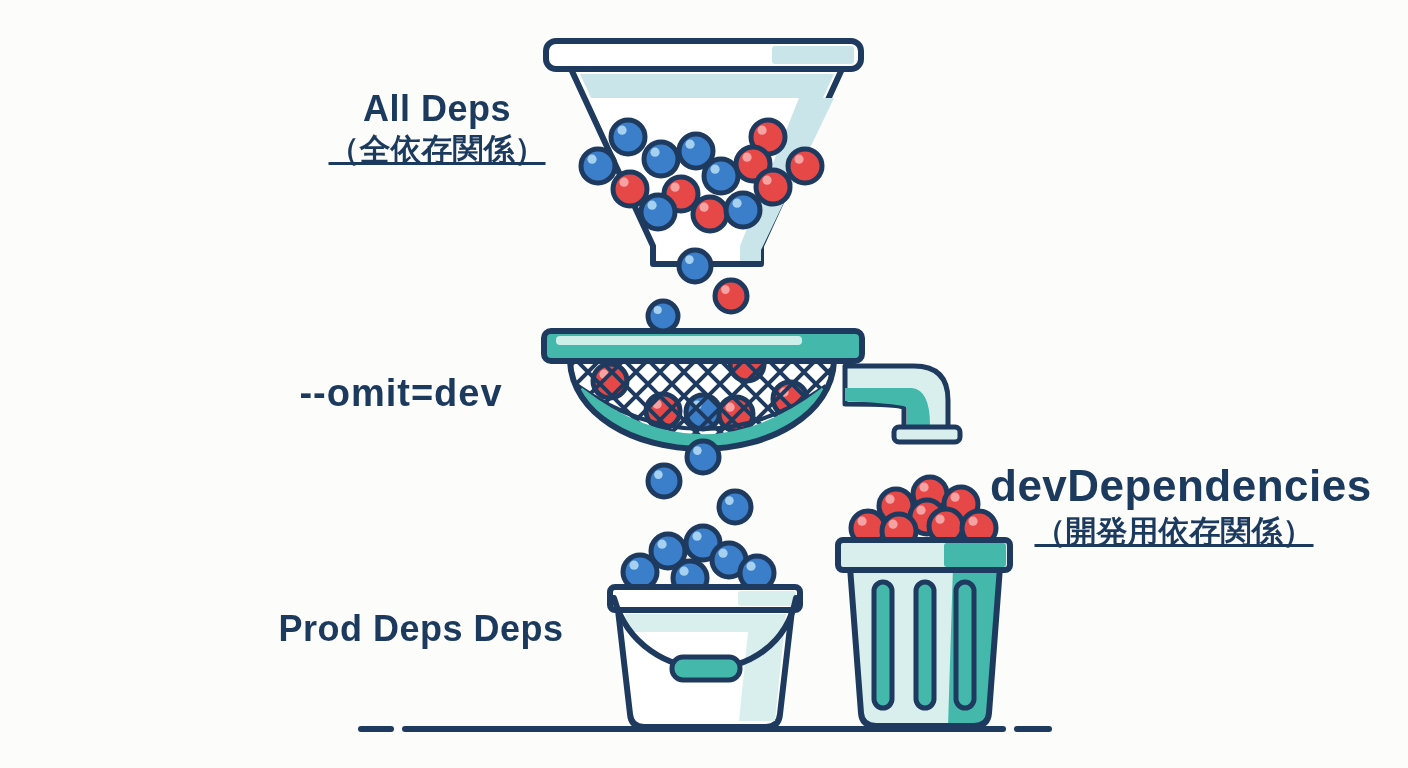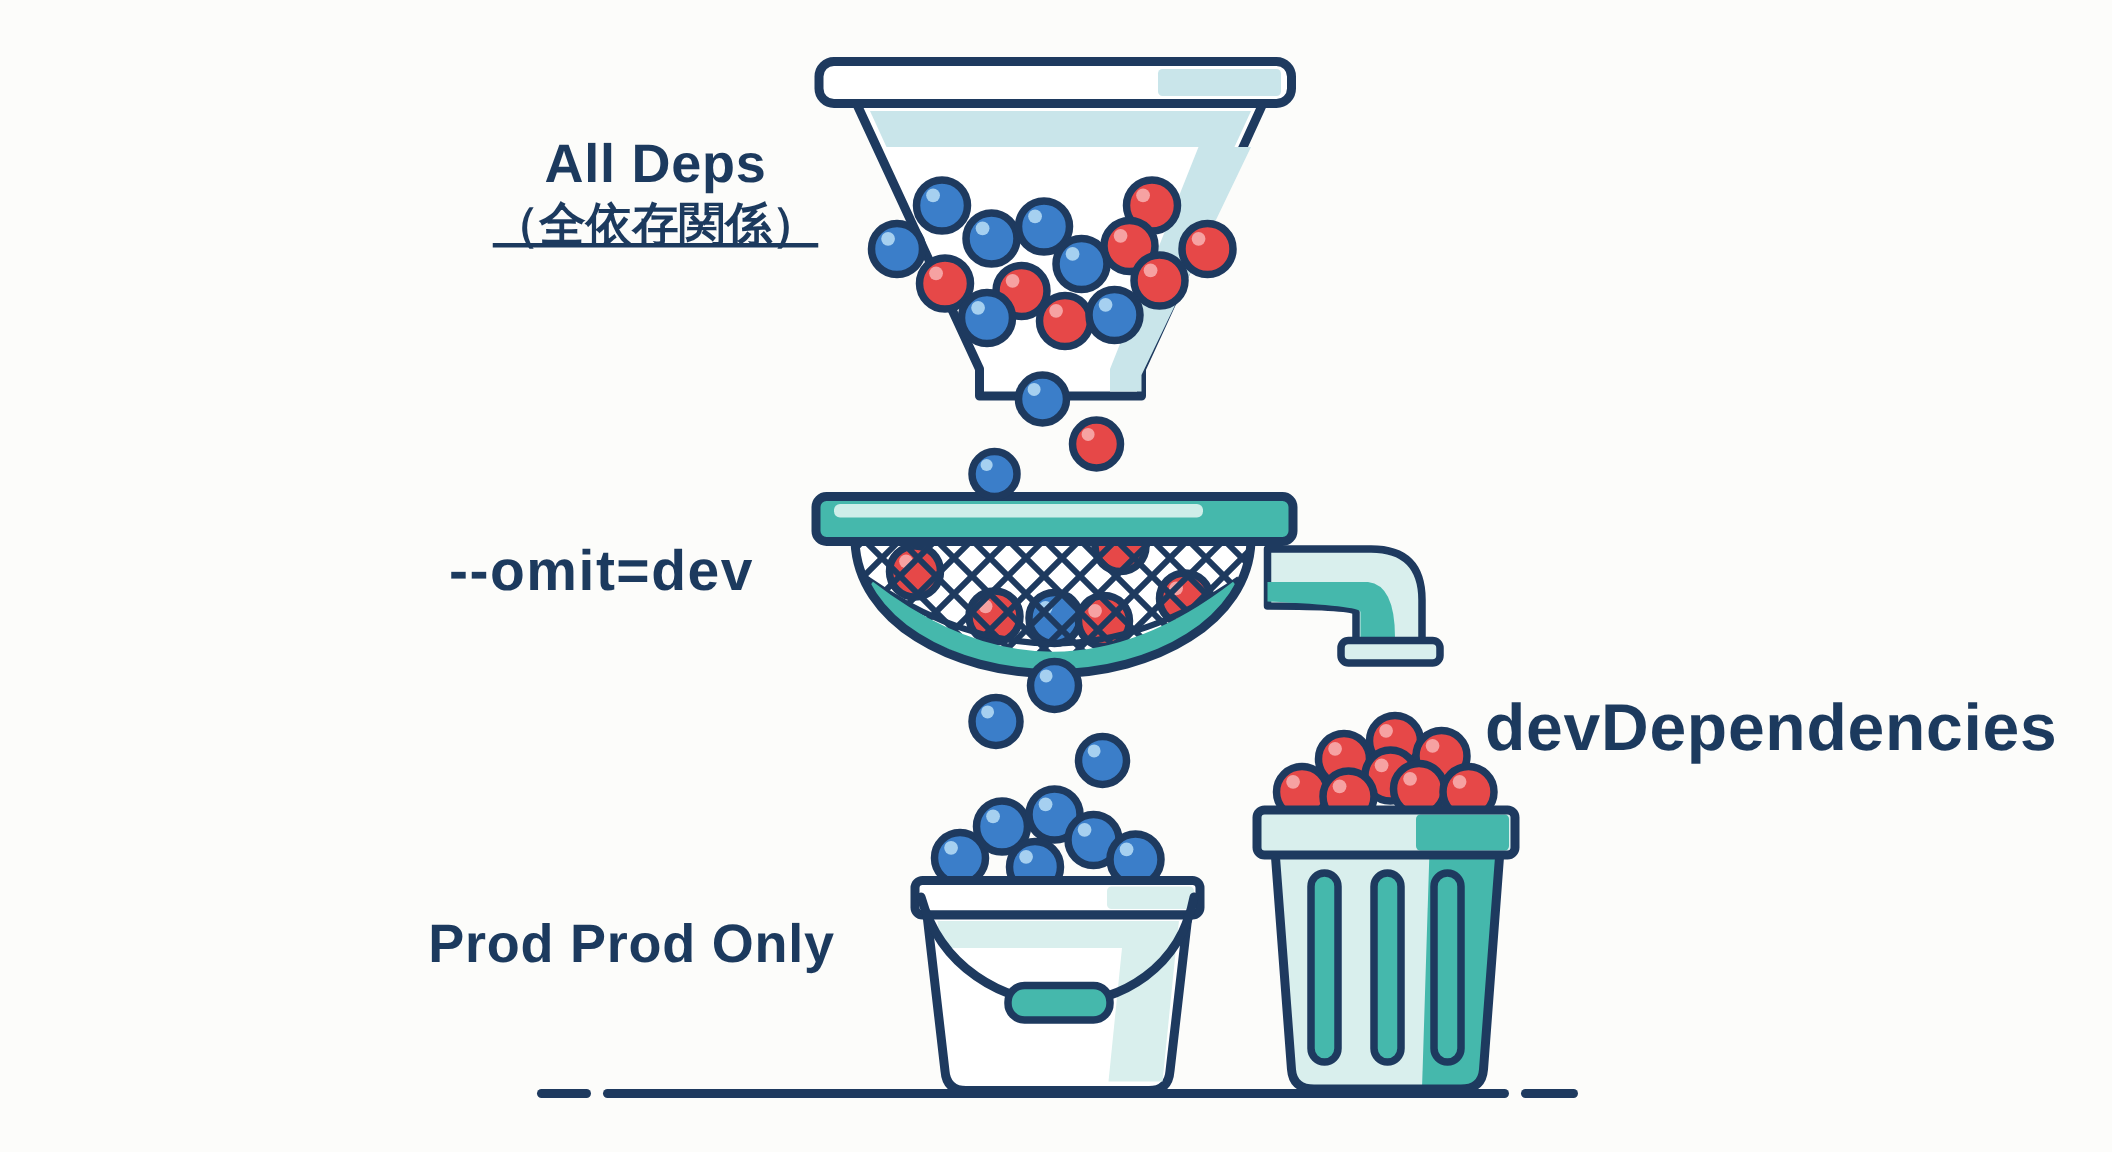--- a/index.html
+++ b/index.html
@@ -9,21 +9,21 @@
   }
   *{margin:0;padding:0;box-sizing:border-box;}
   html,body{width:1408px;height:768px;overflow:hidden;}
   body{background:var(--bg);font-family:"Liberation Sans","DejaVu Sans",sans-serif;}
   .stage{position:relative;width:1408px;height:768px;}
   .stage svg{position:absolute;left:0;top:0;}
   .label{position:absolute;text-align:center;color:var(--text);font-weight:700;line-height:1.25;}
   .label .en{font-size:36px;letter-spacing:.5px;}
   .label .ja{font-size:31px;text-decoration:underline;}
   #lbl-all{left:247px;top:86px;width:380px;}
-  #lbl-omit{left:251px;top:358px;width:300px;font-size:38px;letter-spacing:1px;}
+  #lbl-omit{left:251px;top:370px;width:300px;font-size:38px;letter-spacing:1px;}
   #lbl-dev{left:990px;top:458px;width:368px;}
   #lbl-dev .en{font-size:44px;}
   #lbl-prod{left:230px;top:606px;width:382px;}
 </style>
 </head>
 <body>
 
 <div class="stage">
 
 <svg width="1408" height="768" viewBox="0 0 1408 768">
@@ -257,19 +257,20 @@
 
   <div class="label" id="lbl-all">
     <div class="en">All Deps</div>
     <div class="ja">（全依存関係）</div>
   </div>
 
   <div class="label" id="lbl-omit">--omit=dev</div>
 
   <div class="label" id="lbl-dev">
     <div class="en">devDependencies</div>
+    <div class="ja">（開発用依存関係）</div>
   </div>
 
   <div class="label" id="lbl-prod">
-    <div class="en">Prod Prod Only</div>
+    <div class="en">Prod Deps Deps</div>
   </div>
 
 </div>
 
 </body></html>

